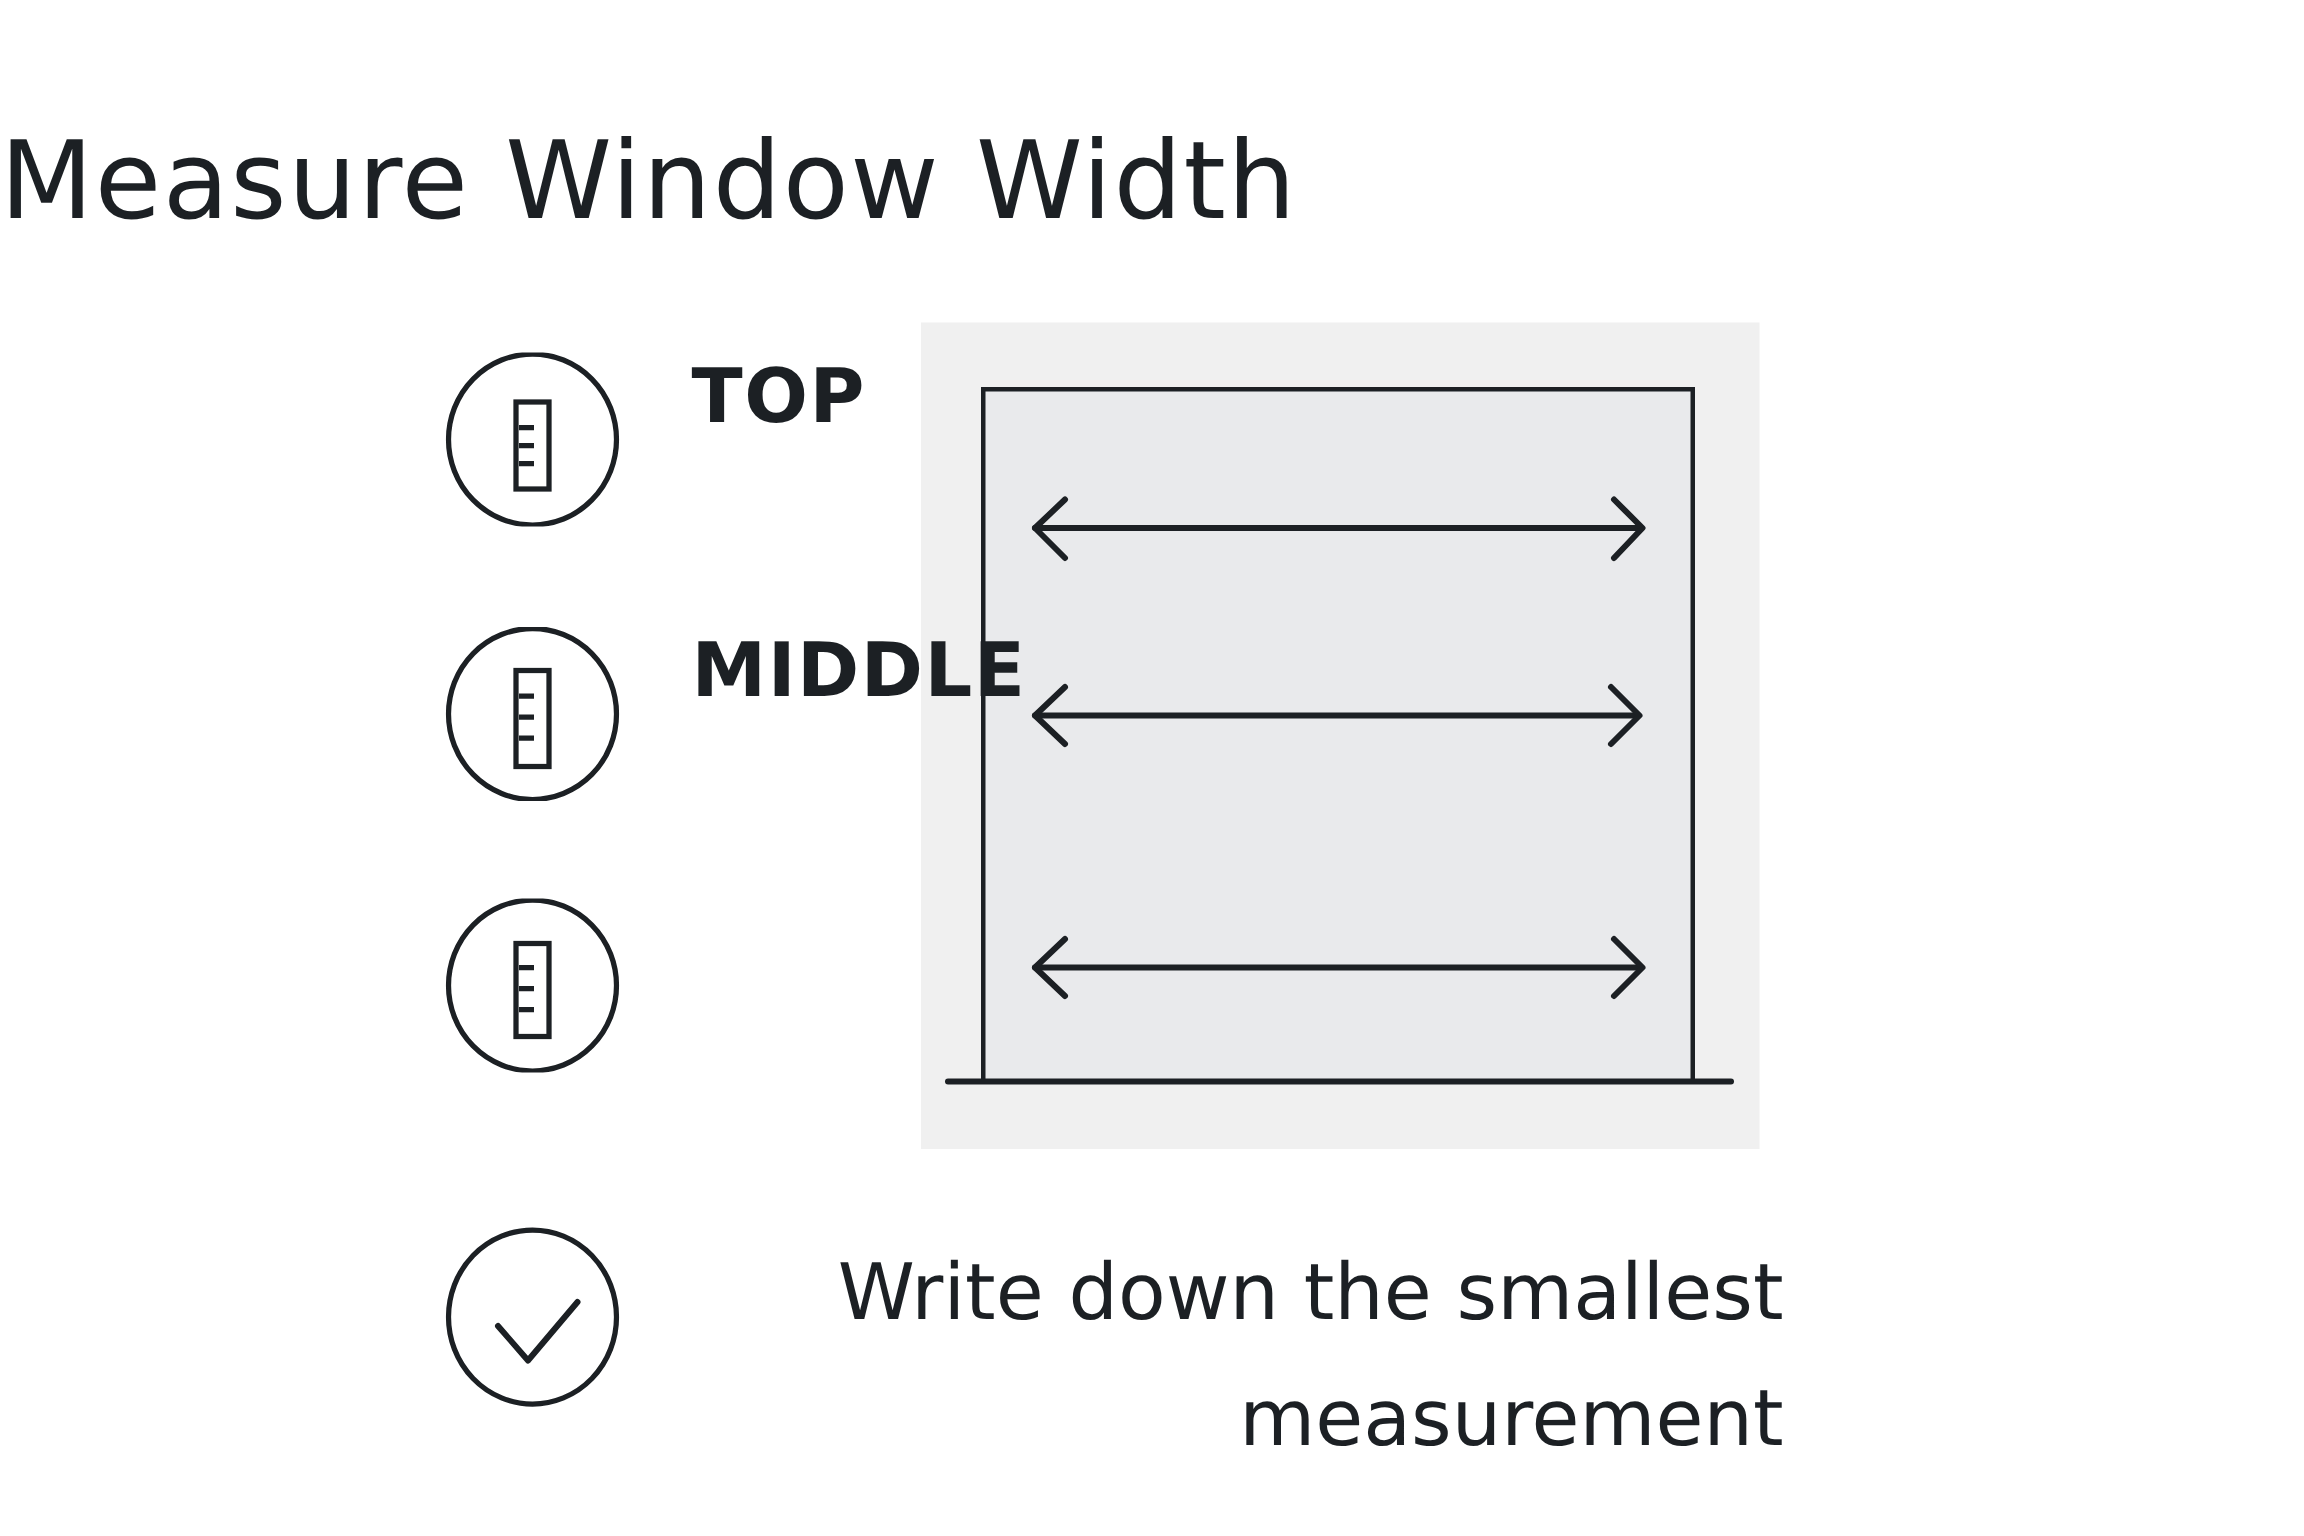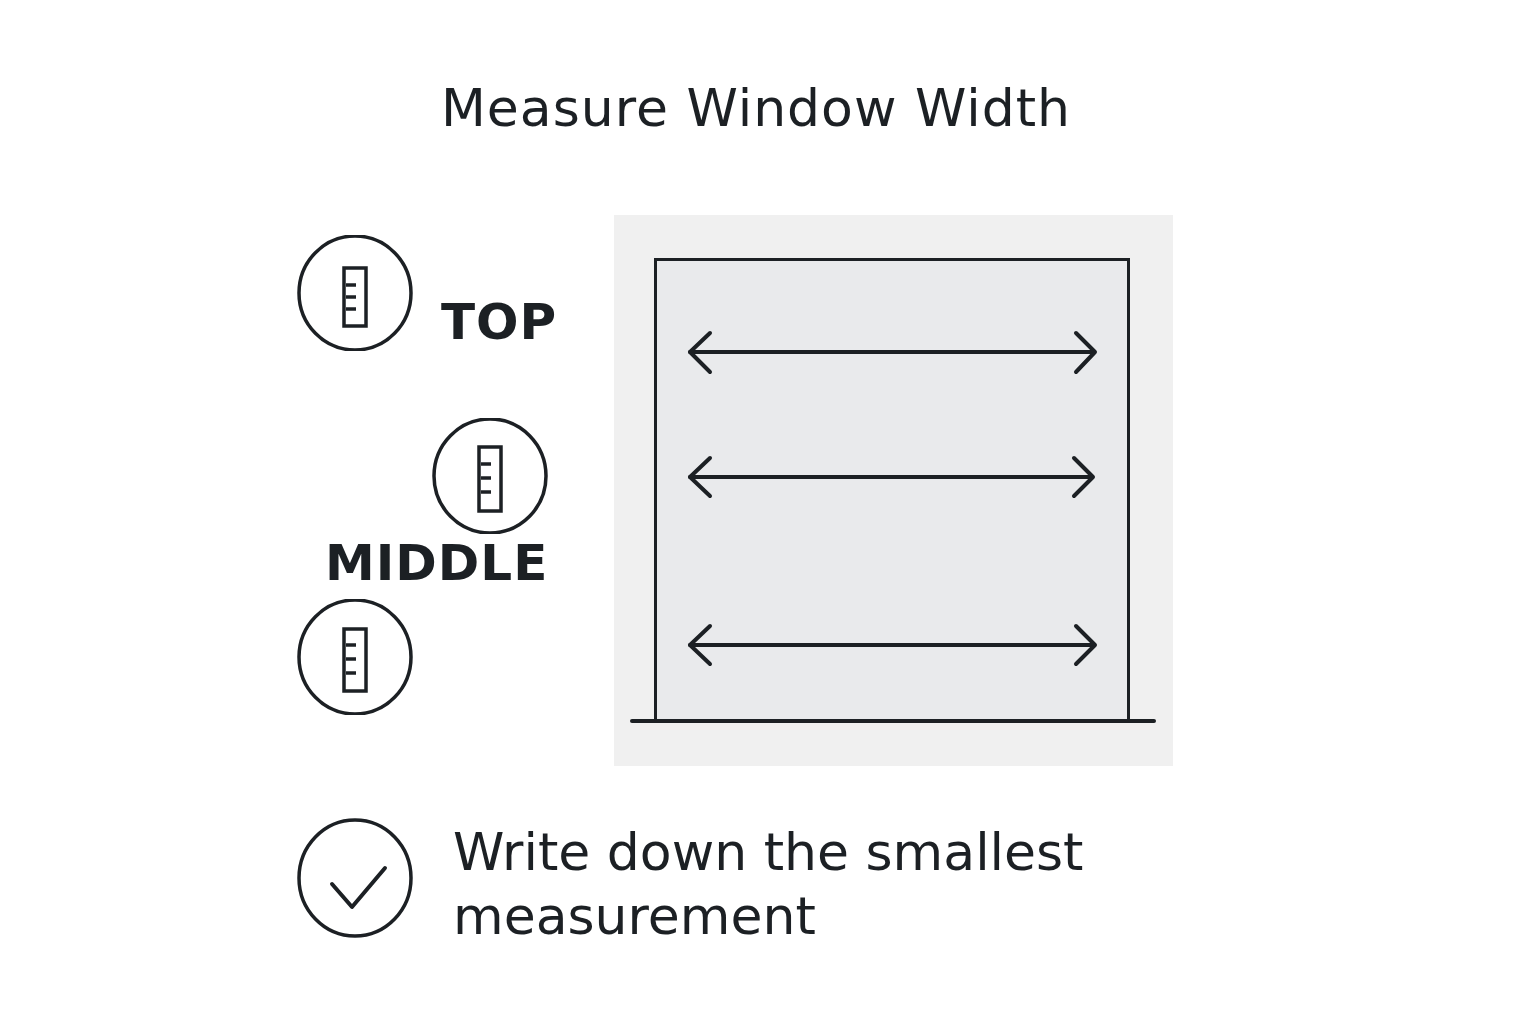--- a/index.html
+++ b/index.html
@@ -1,29 +1,29 @@
 <!DOCTYPE html>
 <html><head>
 <meta charset="utf-8">
 <style>
   html, body { margin:0; padding:0; }
   body { width:1536px; height:1024px; background:#ffffff; position:relative; overflow:hidden;
          font-family:"DejaVu Sans","Liberation Sans",sans-serif; color:#1c2024; }
-  .title { position:absolute; left:0; width:1512px; top:78px; text-align:center;
-           font-size:52px; font-weight:500; letter-spacing:1px; color:#1c2024; }
+  .title { position:absolute; left:0; width:1512px; top:78px; 
+           font-size:72px; font-weight:500; letter-spacing:1px; color:#1c2024; }
   .panel { position:absolute; left:614px; top:215px; width:559px; height:551px; background:#f0f0f0; }
   .window { position:absolute; left:654px; top:258px; width:476px; height:463px;
             background:#e9eaec; border:3px solid #1c2024; border-bottom:none; box-sizing:border-box; }
   .sill { position:absolute; left:630px; top:719px; width:526px; height:4px; background:#1c2024; border-radius:2px; }
   .arrows { position:absolute; left:0; top:0; }
-  .step { position:absolute; left:297px; display:flex; align-items:flex-end; }
+  .step { position:absolute; left:297px; display:flex; align-items:flex-start;gap:20px; }
   .circle-icon { width:116px; height:116px; }
   .step-label { margin-left:28px; font-size:50px; font-weight:600; letter-spacing:1px; color:#1c2024; }
   .final { position:absolute; left:297px; top:818px; display:flex; align-items:flex-start; }
-  .final-text { position:absolute; left:156px; top:2px; width:720px; font-size:52px; line-height:64px; font-weight:400; color:#1c2024; }
+  .final-text { position:absolute; left:172px; top:2px; width:720px; font-size:52px; line-height:84px; font-weight:400; color:#1c2024;text-align:right; }
 </style>
 </head>
 <body>
 
 <div class="title">Measure Window Width</div>
 
 <div class="panel"></div>
 <div class="window"></div>
 <div class="sill"></div>
 
@@ -51,21 +51,21 @@
   <svg class="circle-icon" viewBox="0 0 116 116">
     <ellipse cx="58" cy="58" rx="56" ry="57" fill="none" stroke="#1c2024" stroke-width="3.5"></ellipse>
     <rect x="47" y="33" width="22" height="58" fill="none" stroke="#1c2024" stroke-width="3.5"></rect>
     <line x1="49" y1="50" x2="59" y2="50" stroke="#1c2024" stroke-width="3.5"></line>
     <line x1="49" y1="62" x2="59" y2="62" stroke="#1c2024" stroke-width="3.5"></line>
     <line x1="49" y1="74" x2="59" y2="74" stroke="#1c2024" stroke-width="3.5"></line>
   </svg>
   <span class="step-label">TOP</span>
 </div>
 
-<div class="step" style="top:418px;flex-direction:column;">
+<div class="step" style="top:418px;">
   <svg class="circle-icon" viewBox="0 0 116 116">
     <ellipse cx="58" cy="58" rx="56" ry="57" fill="none" stroke="#1c2024" stroke-width="3.5"></ellipse>
     <rect x="47" y="29" width="22" height="64" fill="none" stroke="#1c2024" stroke-width="3.5"></rect>
     <line x1="49" y1="46" x2="59" y2="46" stroke="#1c2024" stroke-width="3.5"></line>
     <line x1="49" y1="60" x2="59" y2="60" stroke="#1c2024" stroke-width="3.5"></line>
     <line x1="49" y1="74" x2="59" y2="74" stroke="#1c2024" stroke-width="3.5"></line>
   </svg>
   <span class="step-label">MIDDLE</span>
 </div>
 

